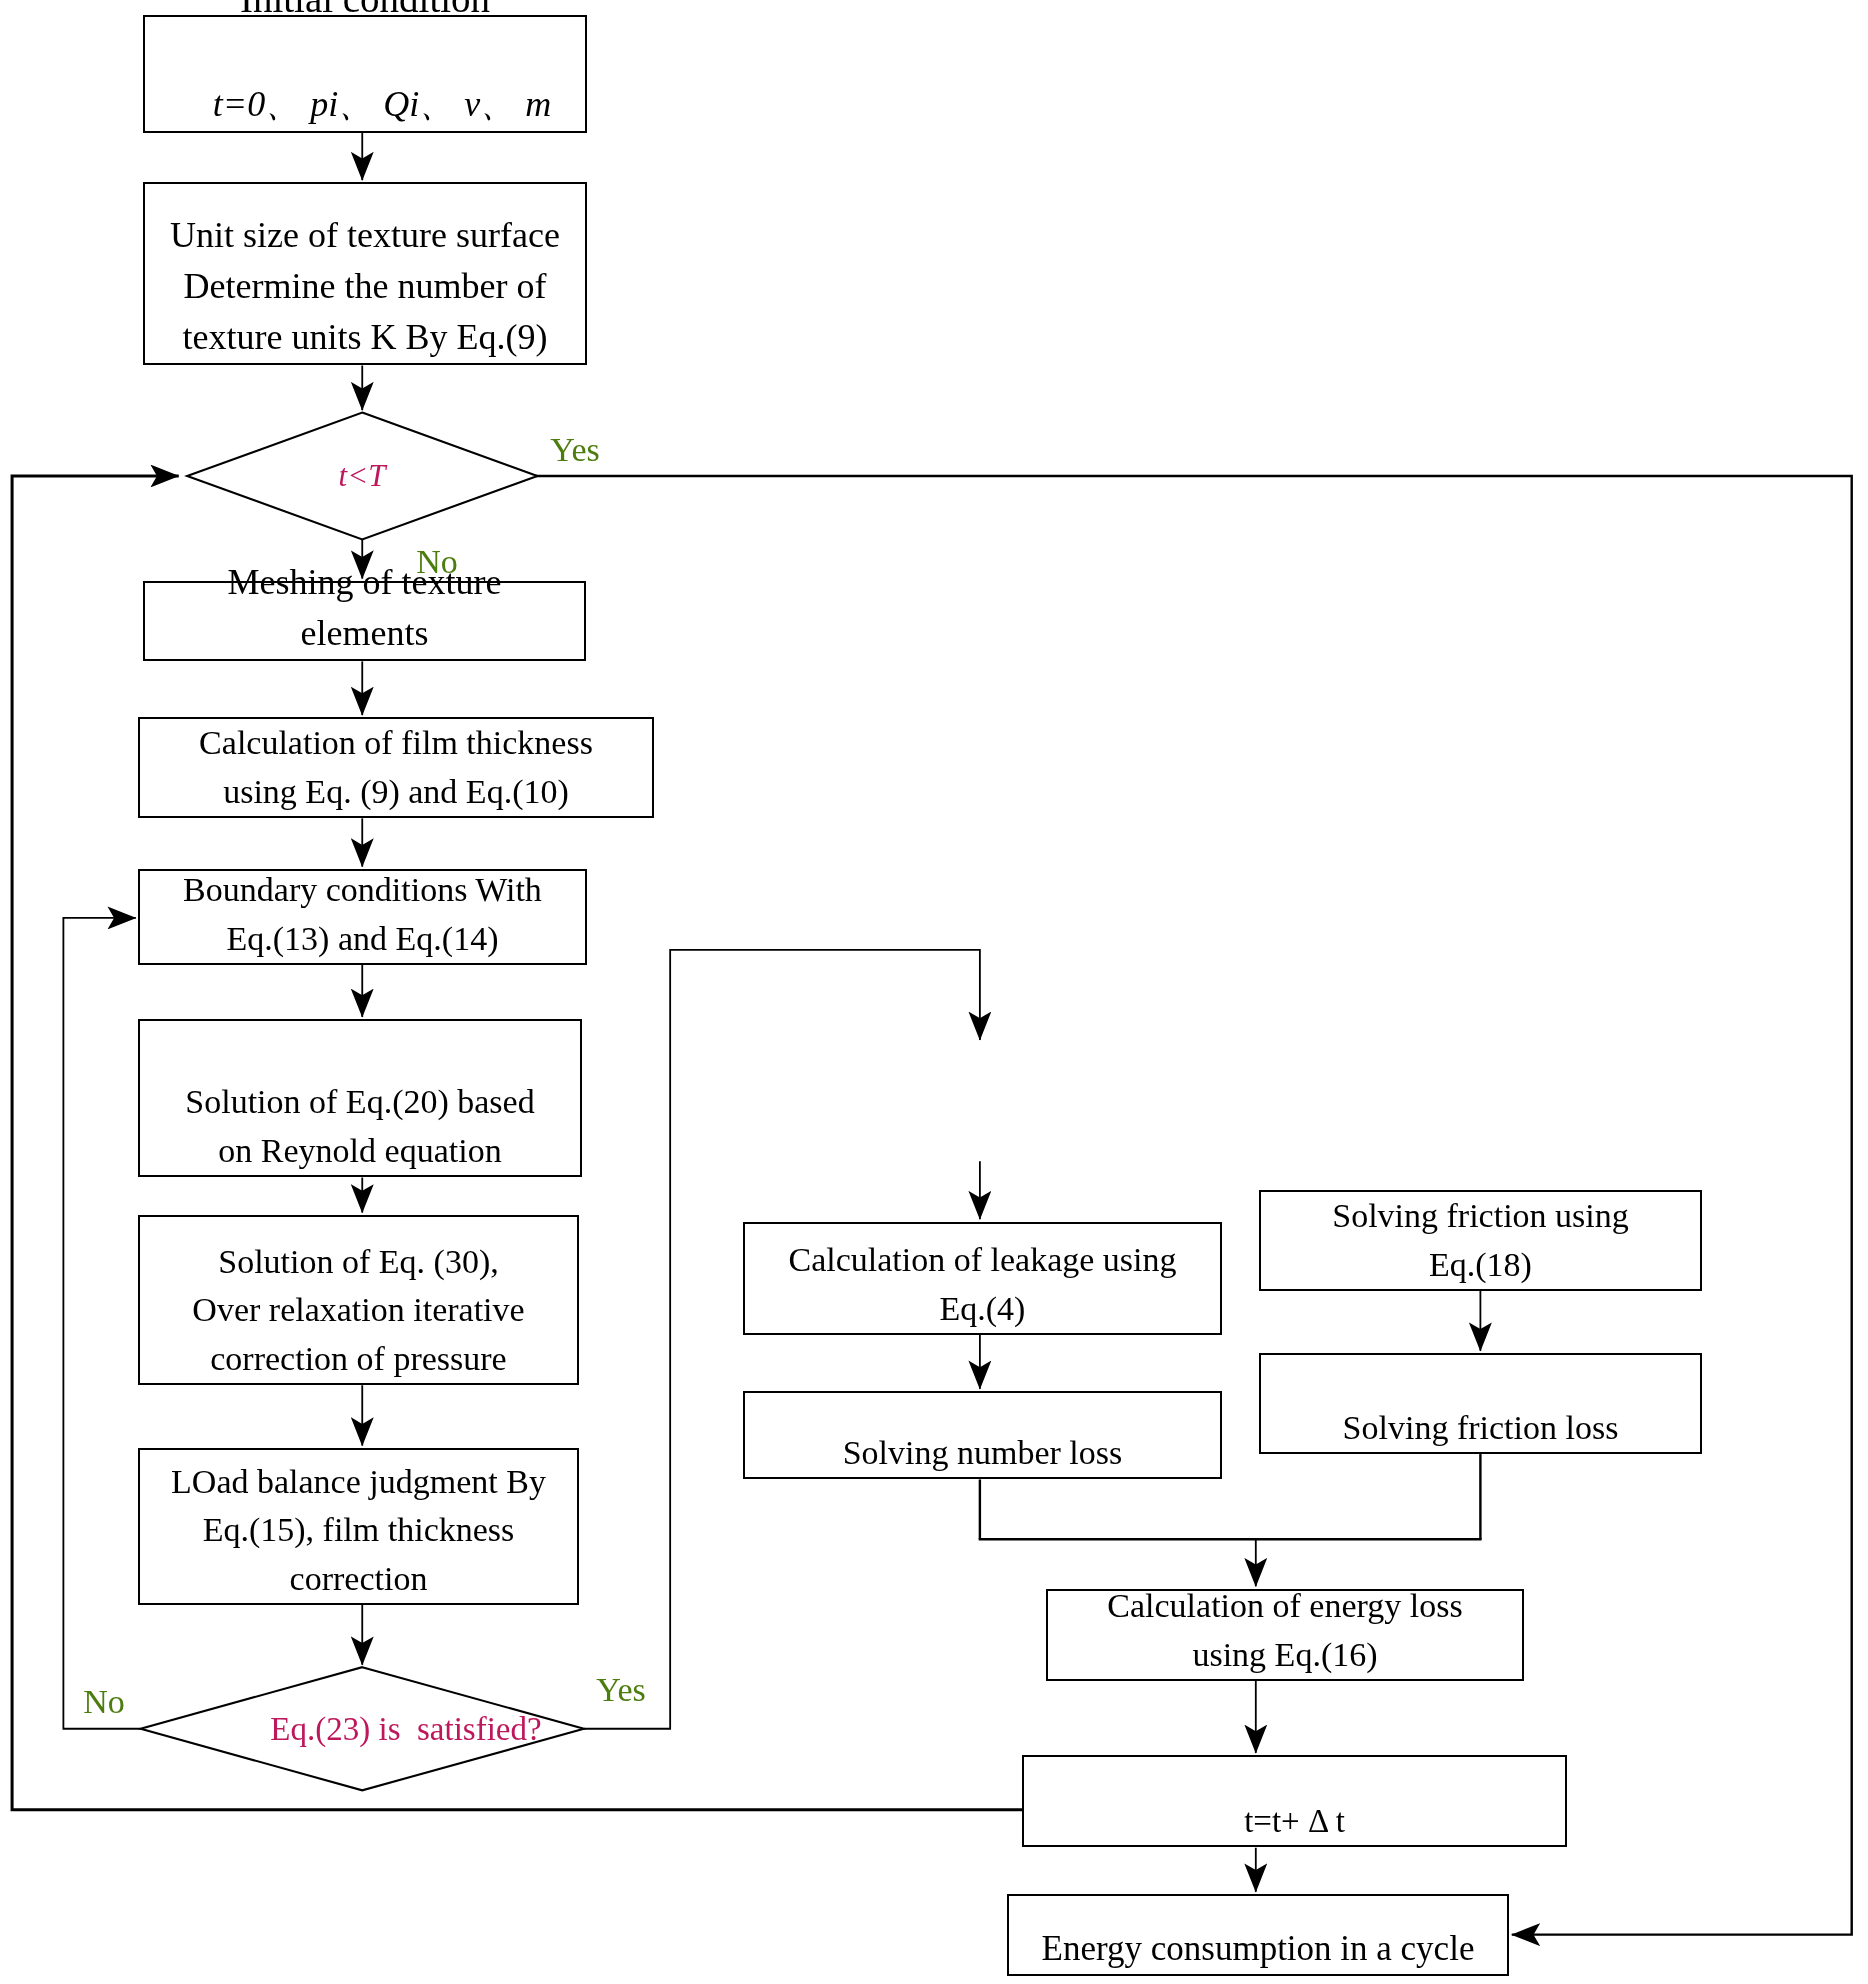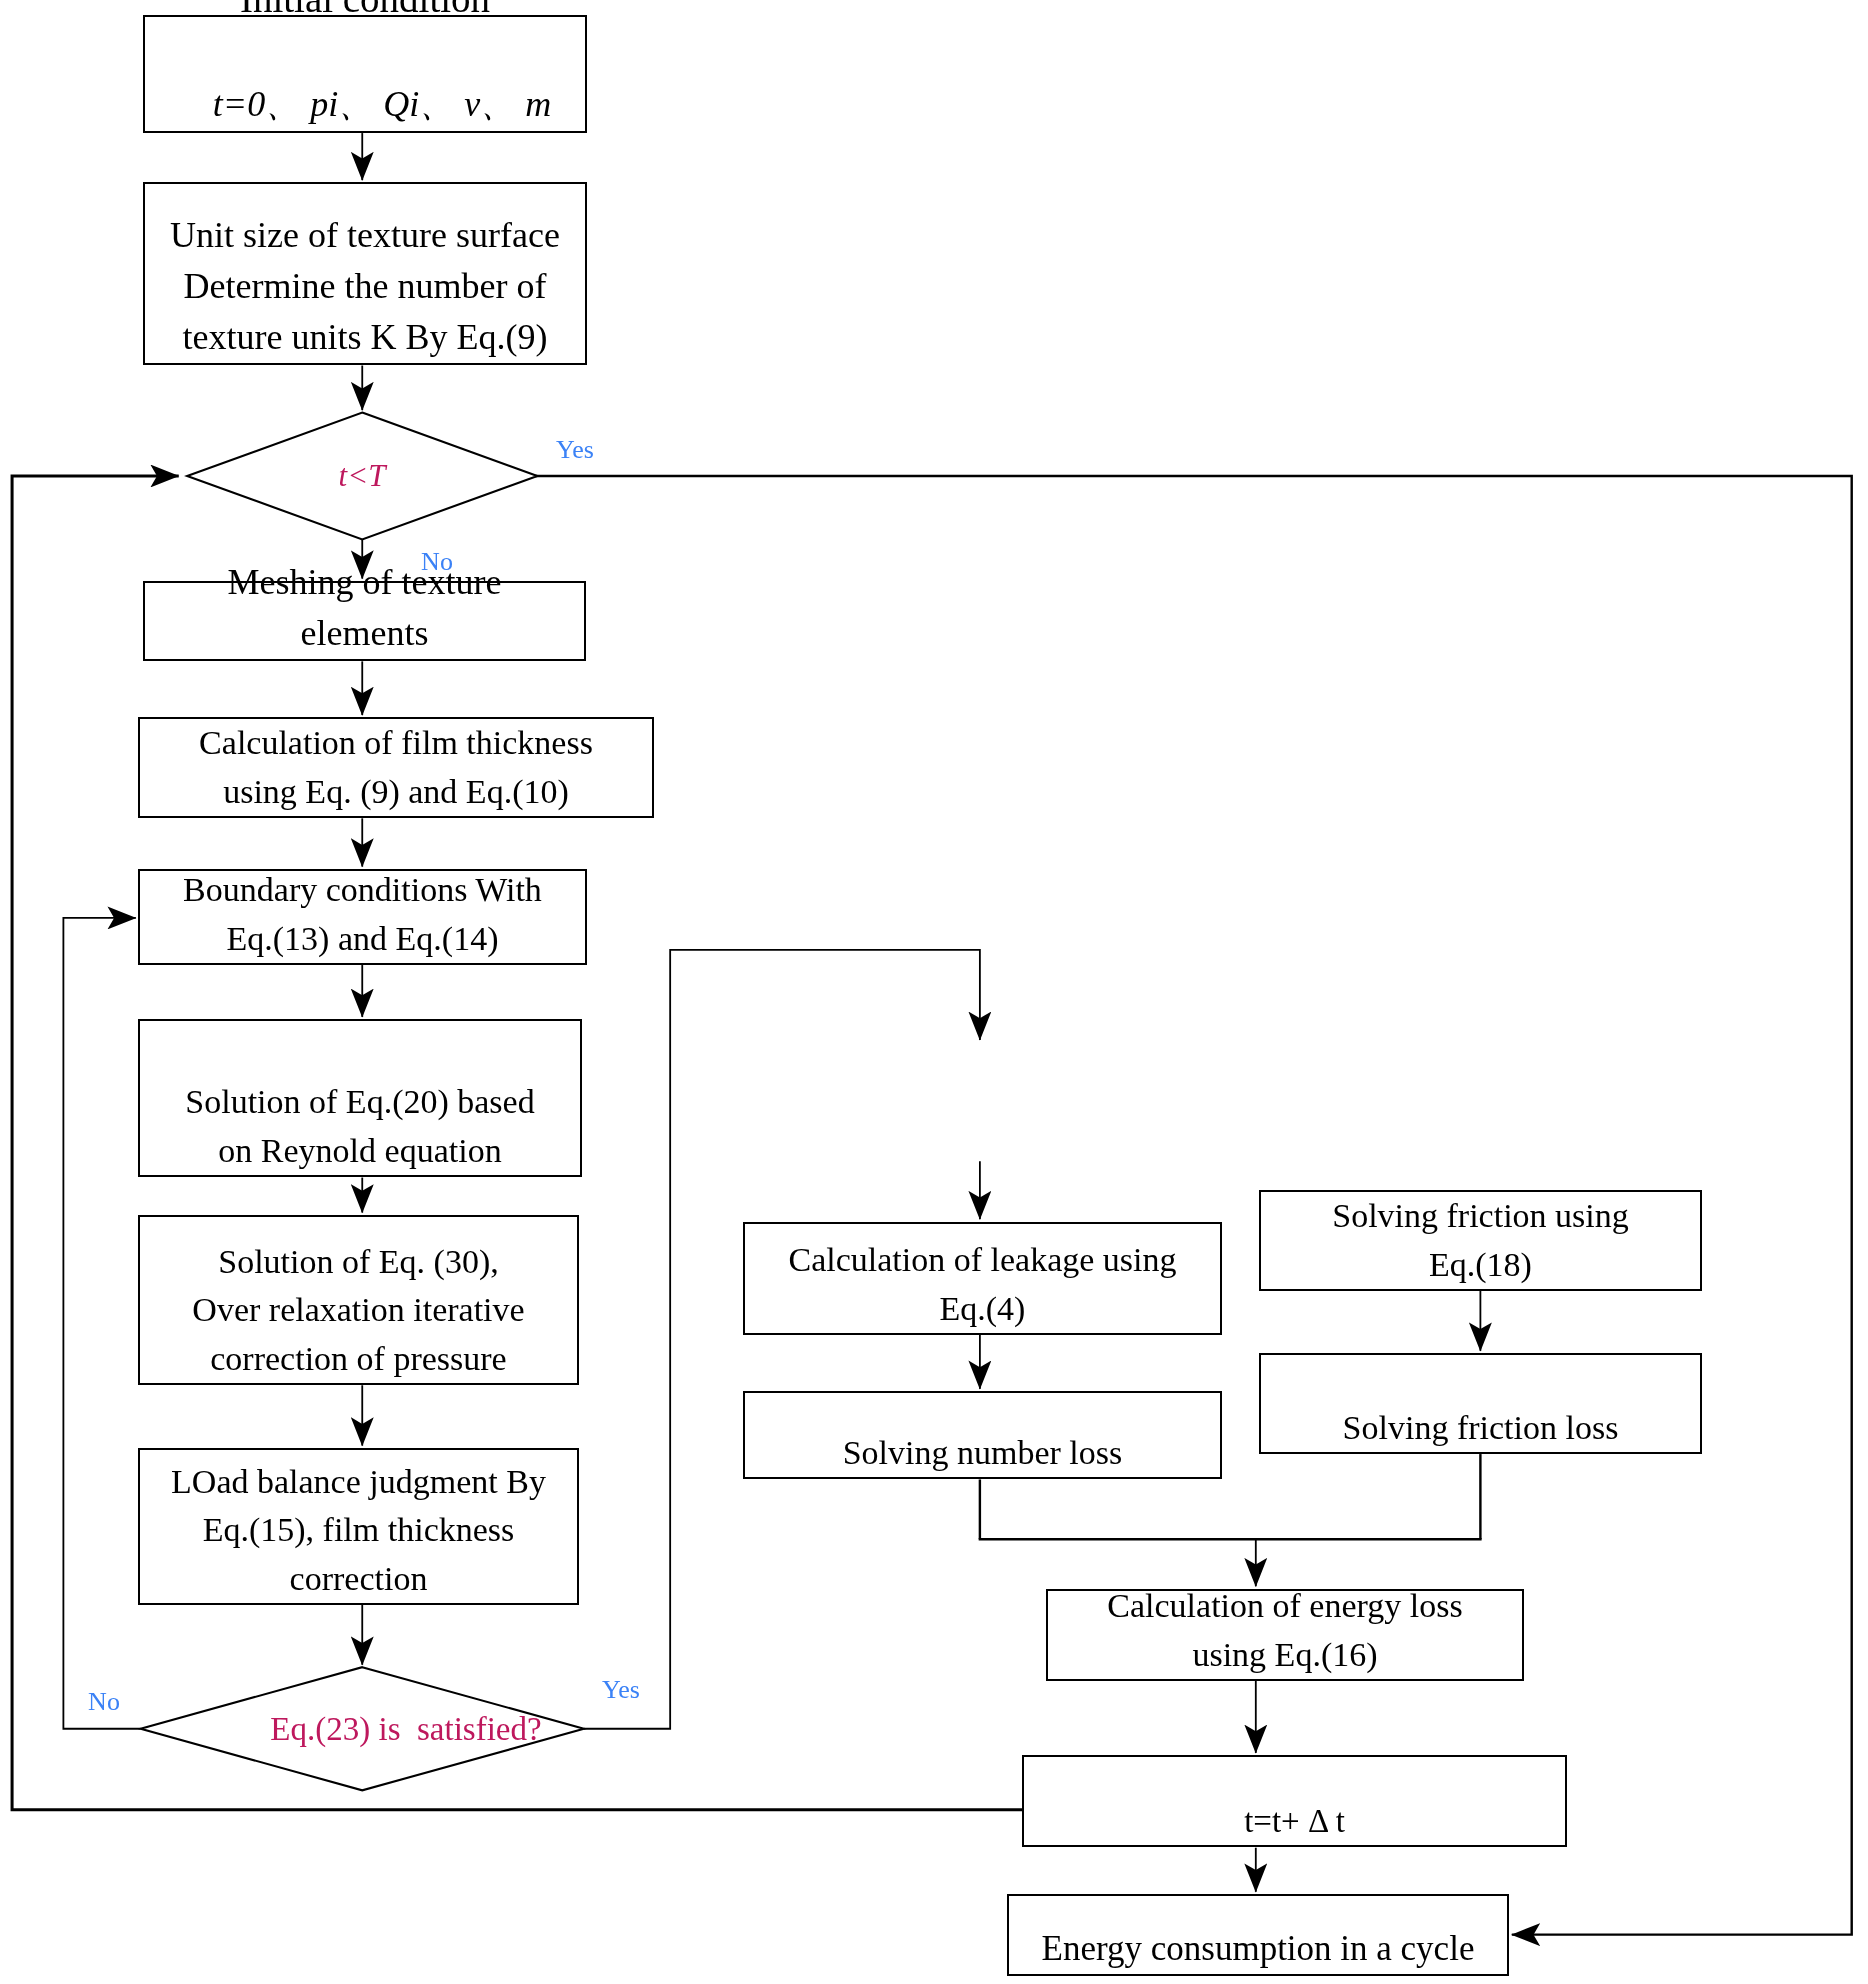--- a/index.html
+++ b/index.html
@@ -10,21 +10,21 @@
     position:absolute;
     border:2.4px solid #000;
     background:#fff;
     display:flex;align-items:flex-end;justify-content:center;
     text-align:center;
     box-sizing:border-box;
     color:#000;
   }
   .box .txt{white-space:pre-wrap;font-size:34px;line-height:1.42;display:block;}
   .lbl{
-    position:absolute;color:#3b82f6;font-size:26px;line-height:1;
+    position:absolute;color:#4d7c0f;font-size:34px;line-height:1;
     transform:translate(-50%,-50%);white-space:nowrap;
   }
   .dlbl{
     position:absolute;color:#be185d;transform:translate(-50%,-50%);
     text-align:center;white-space:pre-wrap;
   }
   
   #b_init .l1{font-size:39px;line-height:1.5;}
   #b_init .l2{font-size:36px;line-height:1.5;font-style:italic;}
   #b_unit .txt{font-size:36px;}

